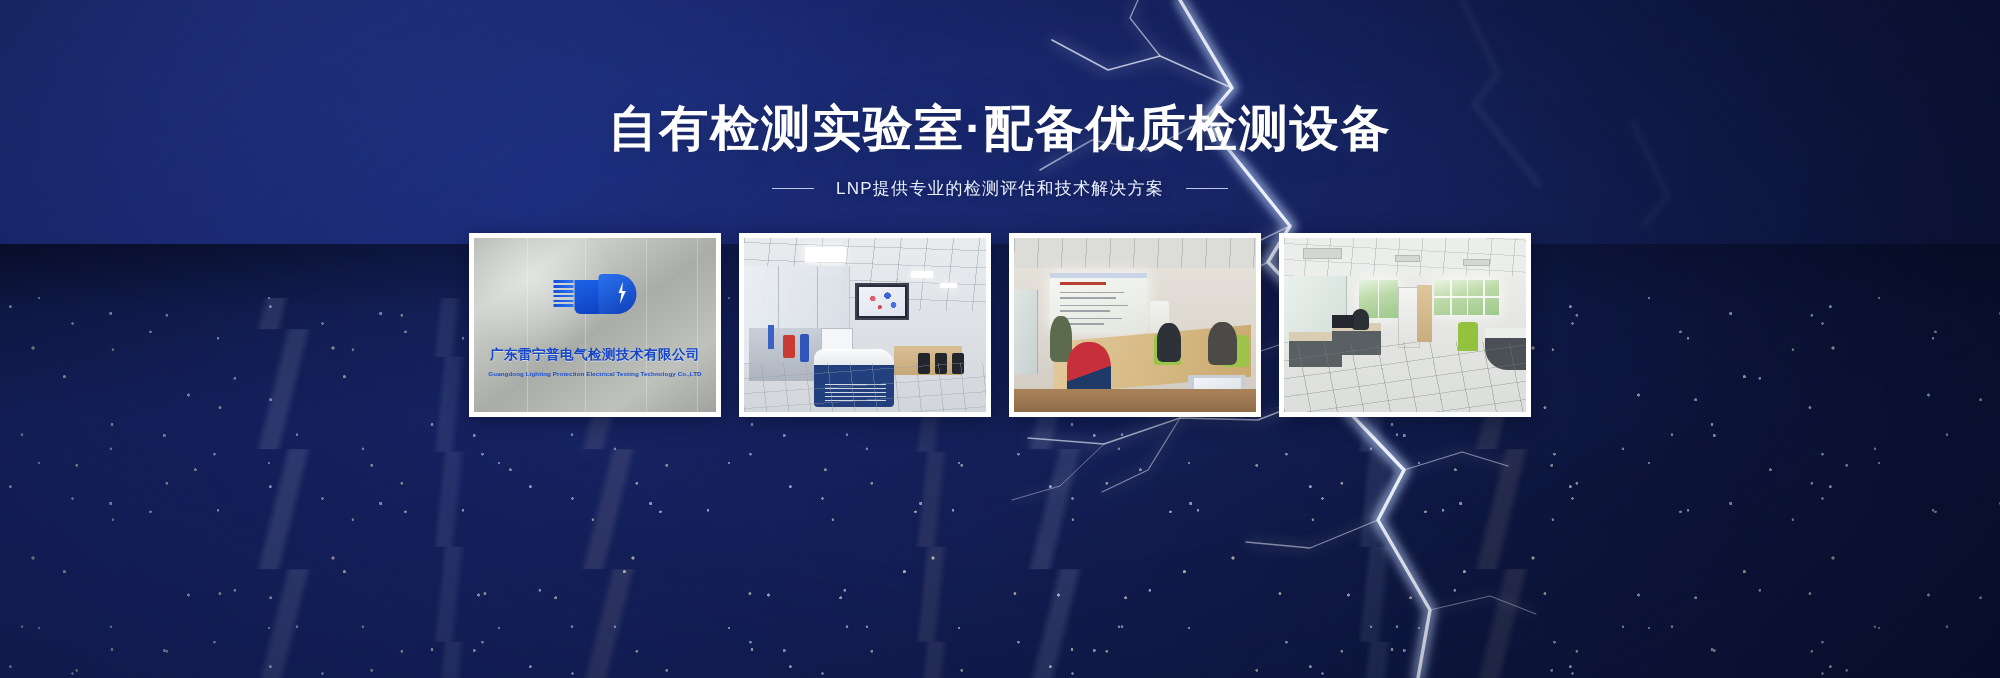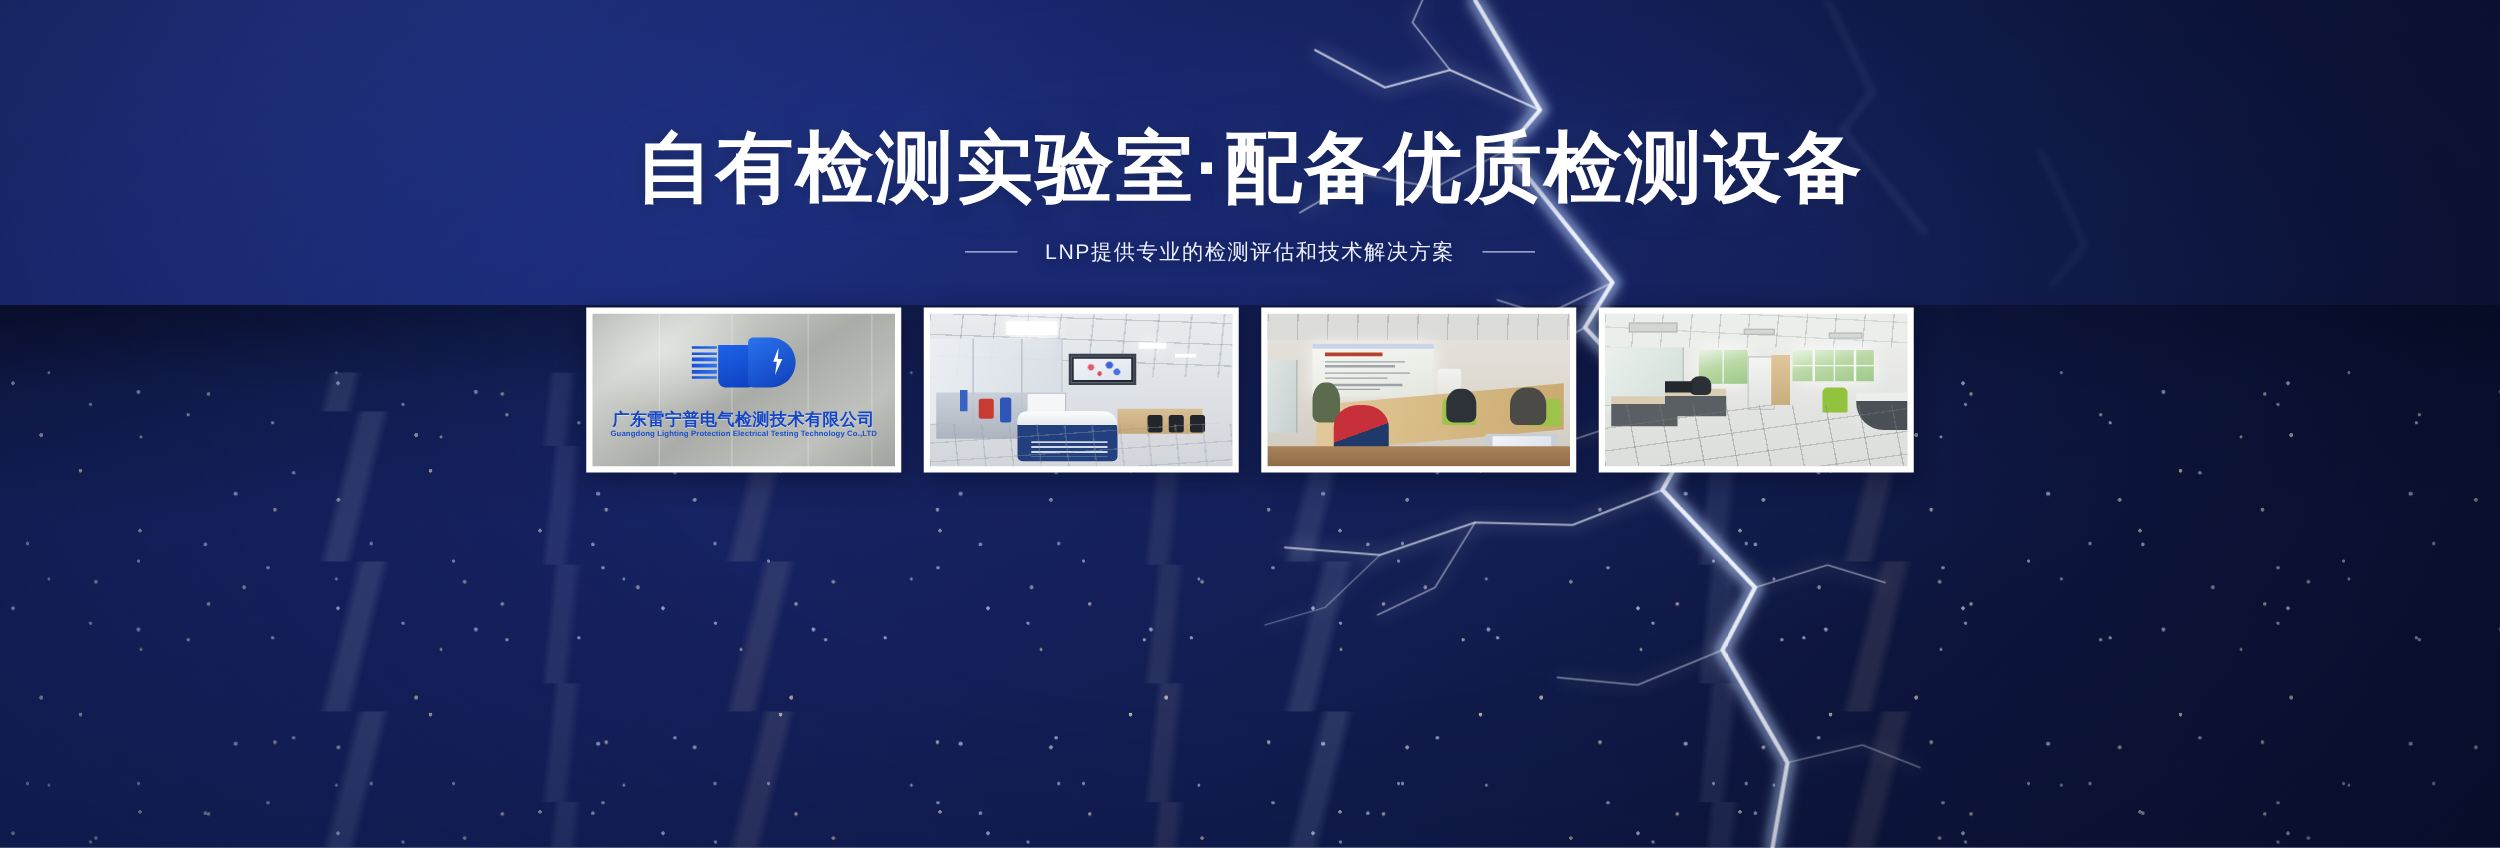--- a/index.html
+++ b/index.html
@@ -70,32 +70,32 @@
   .bg-haze { position:absolute; inset:0;
       background:radial-gradient(ellipse 1500px 520px at 46% 30%, rgba(30,48,130,.45) 0%, rgba(13,24,64,0) 70%); }
   .bg-vignette { position:absolute; inset:0;
       background:radial-gradient(ellipse 1250px 640px at 50% 46%, rgba(0,0,0,0) 40%, rgba(4,8,26,.48) 100%); }
 
   .lightning { position:absolute; inset:0; pointer-events:none; }
 
   
   .content { position:absolute; inset:0; display:flex; flex-direction:column; align-items:center; }
 
-  .headline { margin-top:104px; font-size:62px; font-weight:700; color:#ffffff;
+  .headline { margin-top:104px; font-size:49px; font-weight:700; color:#ffffff;
               letter-spacing:2px; line-height:1;
               text-shadow:0 2px 18px rgba(10,20,60,.65), 0 0 34px rgba(120,160,255,.22); }
 
   .subline { margin-top:24px; display:flex; align-items:center; gap:22px; }
   .dash { display:block; width:42px; height:1px; background:rgba(226,234,255,.82); }
   .subtitle { font-size:17px; color:#eaf0ff; letter-spacing:1.2px; font-weight:400;
               text-shadow:0 1px 10px rgba(10,20,60,.6); }
 
   
   .gallery { margin-top:33px; display:flex; gap:18px; }
-  .card { width:252px; height:132px; background:#ffffff; padding:5px;
+  .card { width:252px; height:184px; background:#ffffff; padding:5px;
           box-shadow:0 4px 20px rgba(3,8,30,.45); }
   .shot { width:100%; height:100%; position:relative; overflow:hidden; }
 
   
   .sign { background:linear-gradient(145deg,#b9bcb7 0%,#cfd2cd 22%,#a9aca7 52%,#bec1bc 78%,#9fa29d 100%); }
   .sign-seam { position:absolute; top:0; bottom:0; width:1px; background:rgba(255,255,255,.28); }
   .sign-glow { position:absolute; left:-10%; top:-20%; width:70%; height:90%;
                background:radial-gradient(ellipse at center, rgba(255,255,255,.42) 0%, rgba(255,255,255,0) 65%); }
   .logo-wrap { position:absolute; left:50%; top:32%; transform:translate(-50%,-50%);
                display:flex; align-items:center; }

